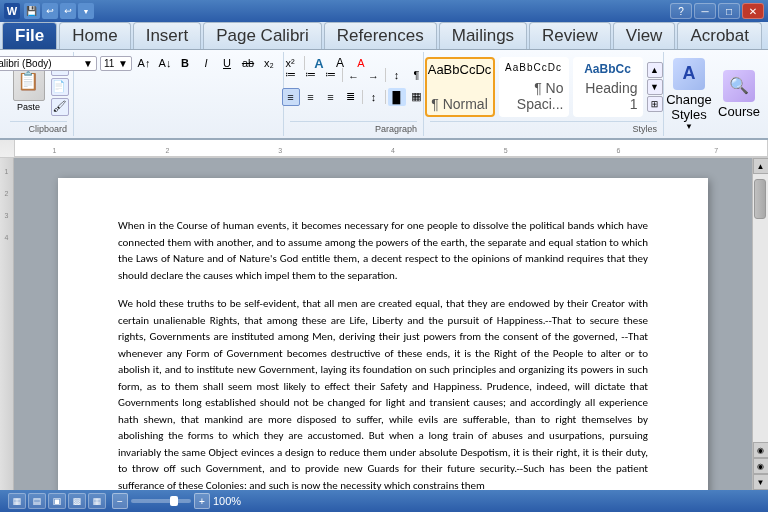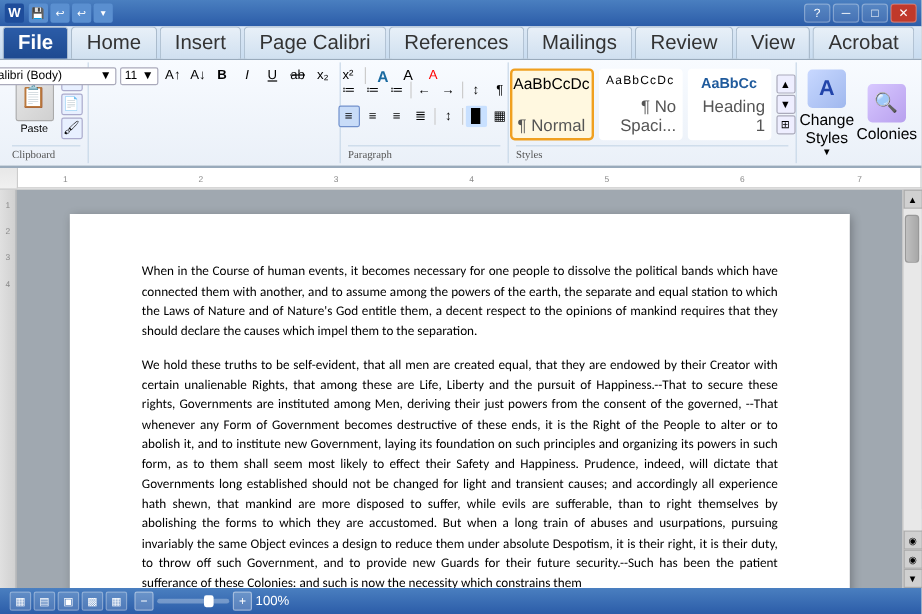--- a/index.html
+++ b/index.html
@@ -73,26 +73,25 @@
       display: flex;
       flex-direction: row;
       align-items: center;
       justify-content: center;
       gap: 2px;
       flex: 1;
     }
     .ribbon-group-label {
       font-size: 9px;
       color: #555;
-      text-align: left;
+      text-align: right;
       border-top: 1px solid #c8d8e8;
       width: 100%;
       padding-top: 2px;
       margin-top: 2px;
-      font-family: Liberation Serif, serif;
     }
 
     
     .paste-btn {
       display: flex;
       flex-direction: column;
       align-items: center;
       cursor: pointer;
       padding: 2px 4px;
     }
@@ -401,21 +400,21 @@
       <span style="font-size:18px;color:#2244aa;font-weight:bold;">A</span>
     </div>
     <div class="btn-label">Change<br>Styles</div>
     <div class="btn-arrow">▼</div>
   </div>
 
   <div class="editing-btn">
     <div class="editing-icon">
       <span style="font-size:16px;">🔍</span>
     </div>
-    <div class="btn-label">Colonies</div>
+    <div class="btn-label">Course</div>
   </div>
 
 </div>
 
 <div class="ruler">
 
   <div class="ruler-inner">
     <span class="ruler-mark" style="left:5%;">1</span>
     <span class="ruler-mark" style="left:20%;">2</span>
     <span class="ruler-mark" style="left:35%;">3</span>

